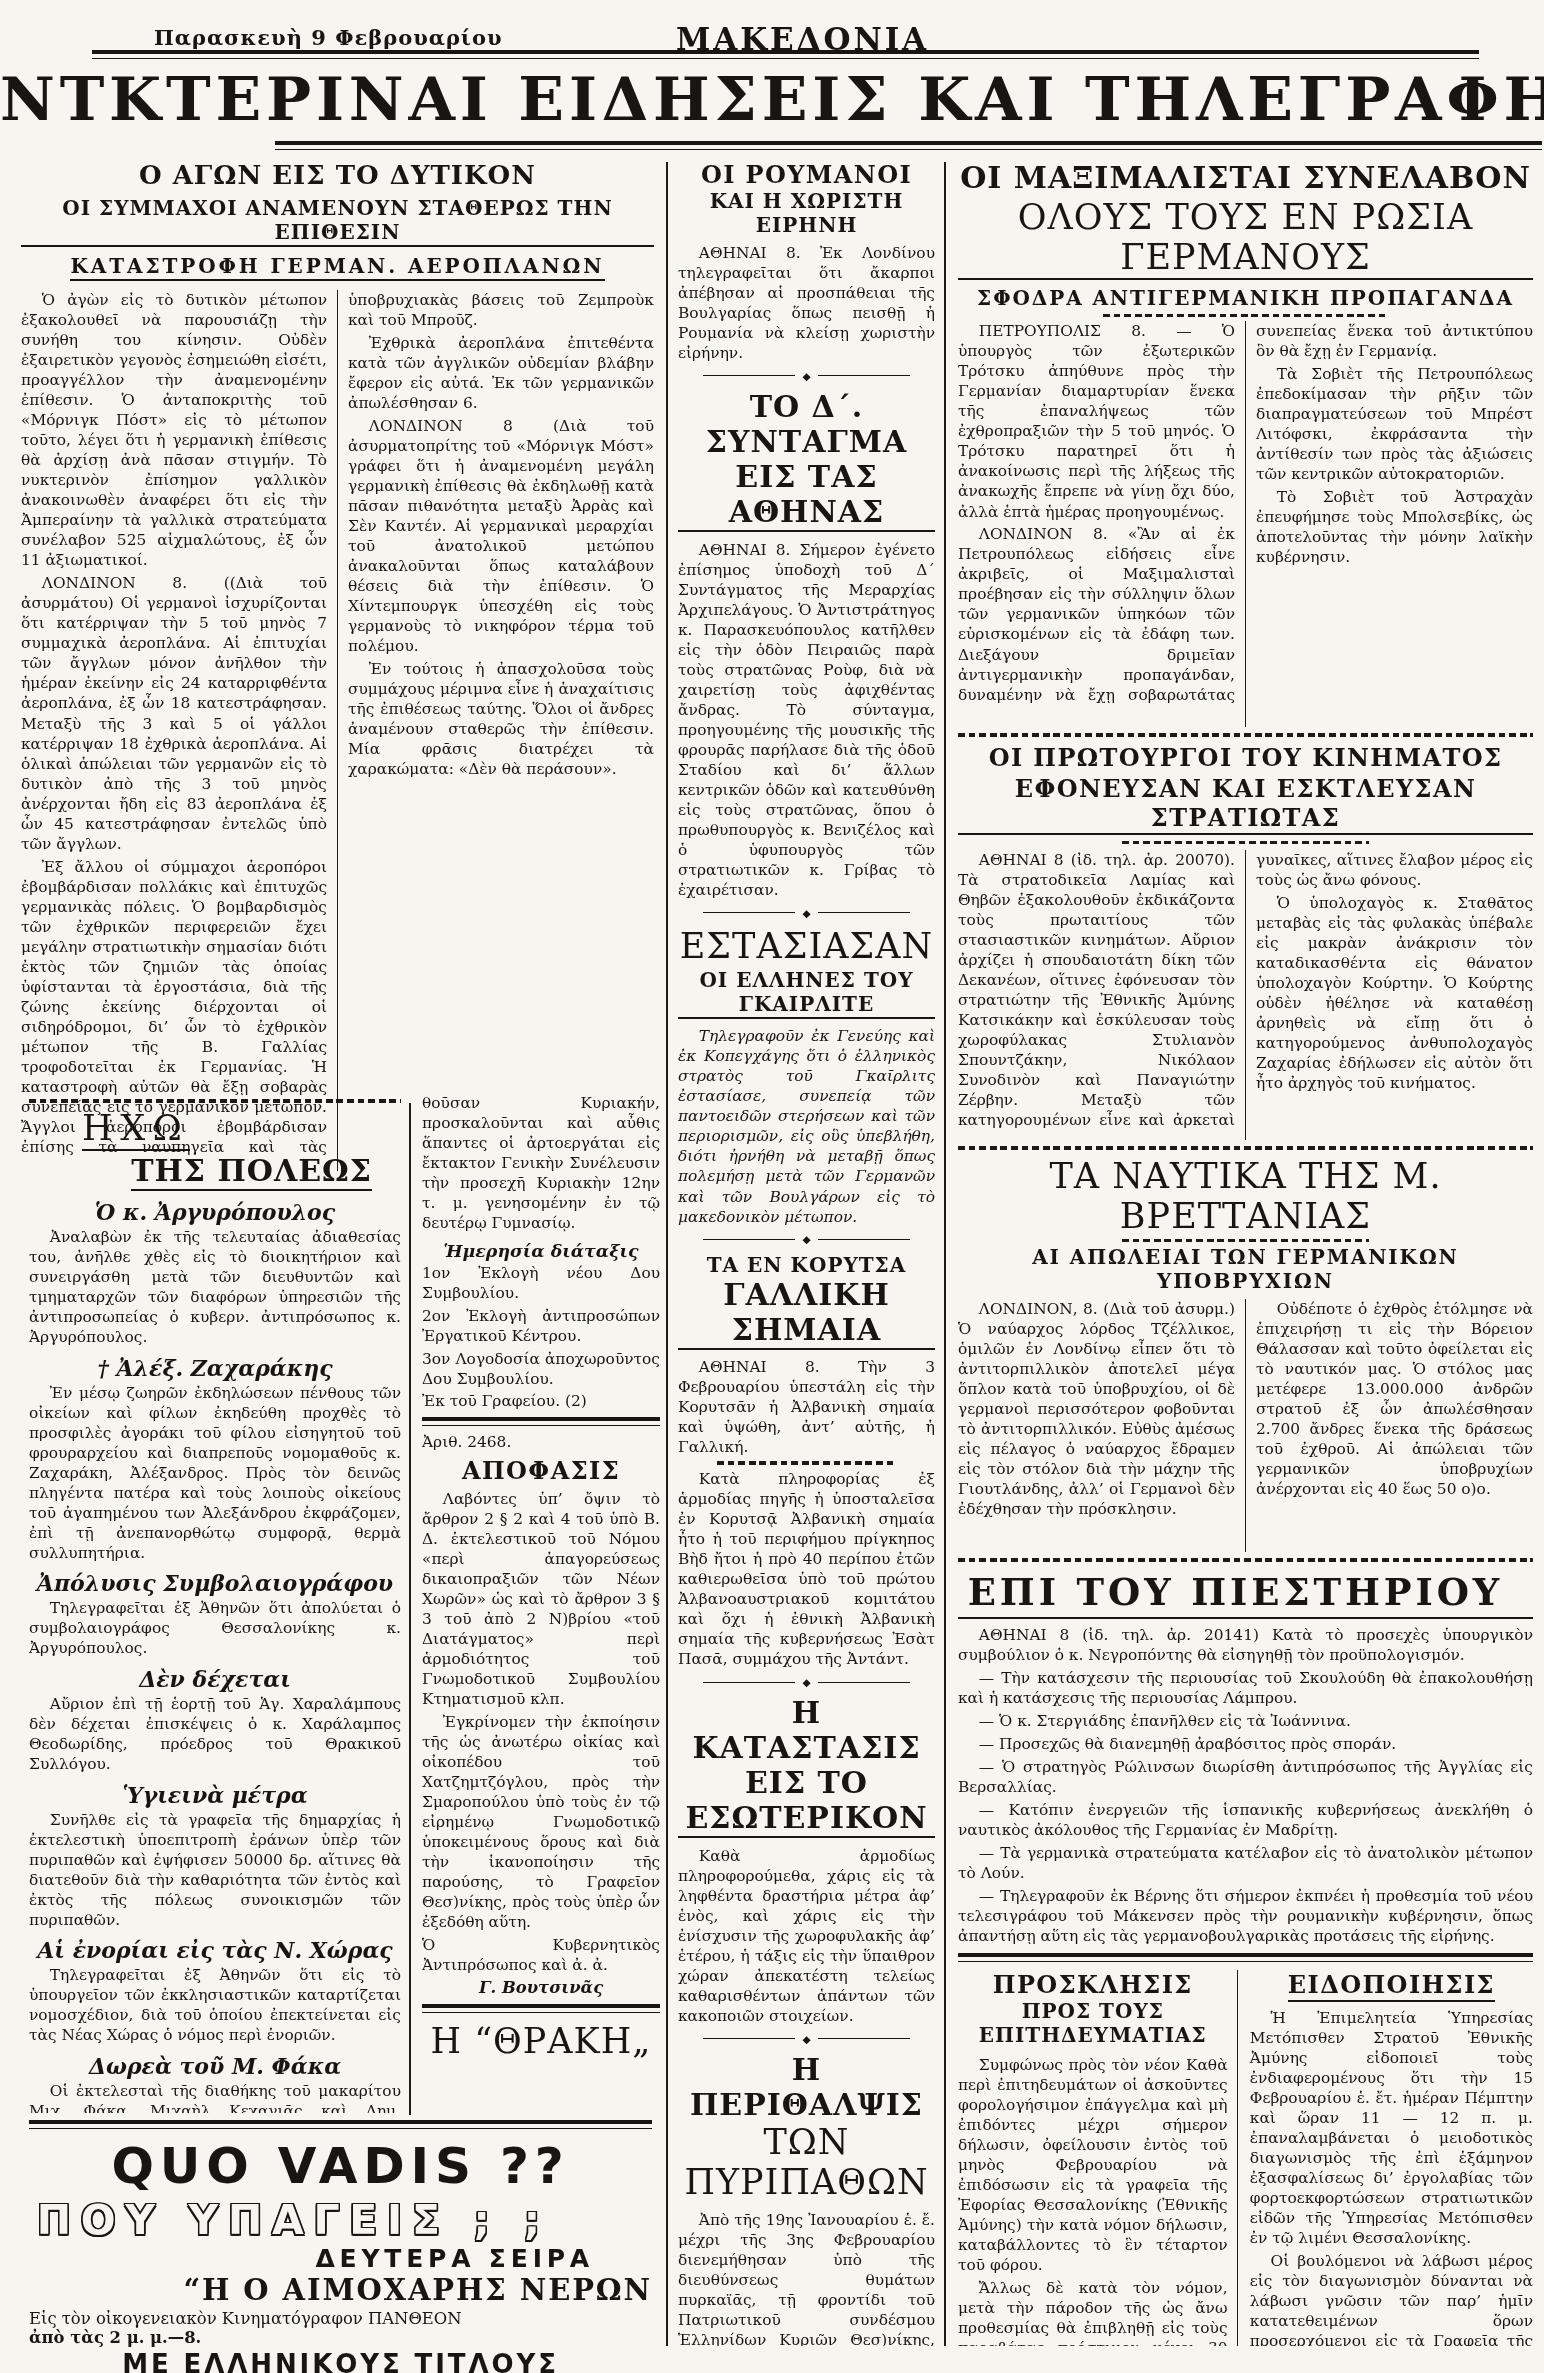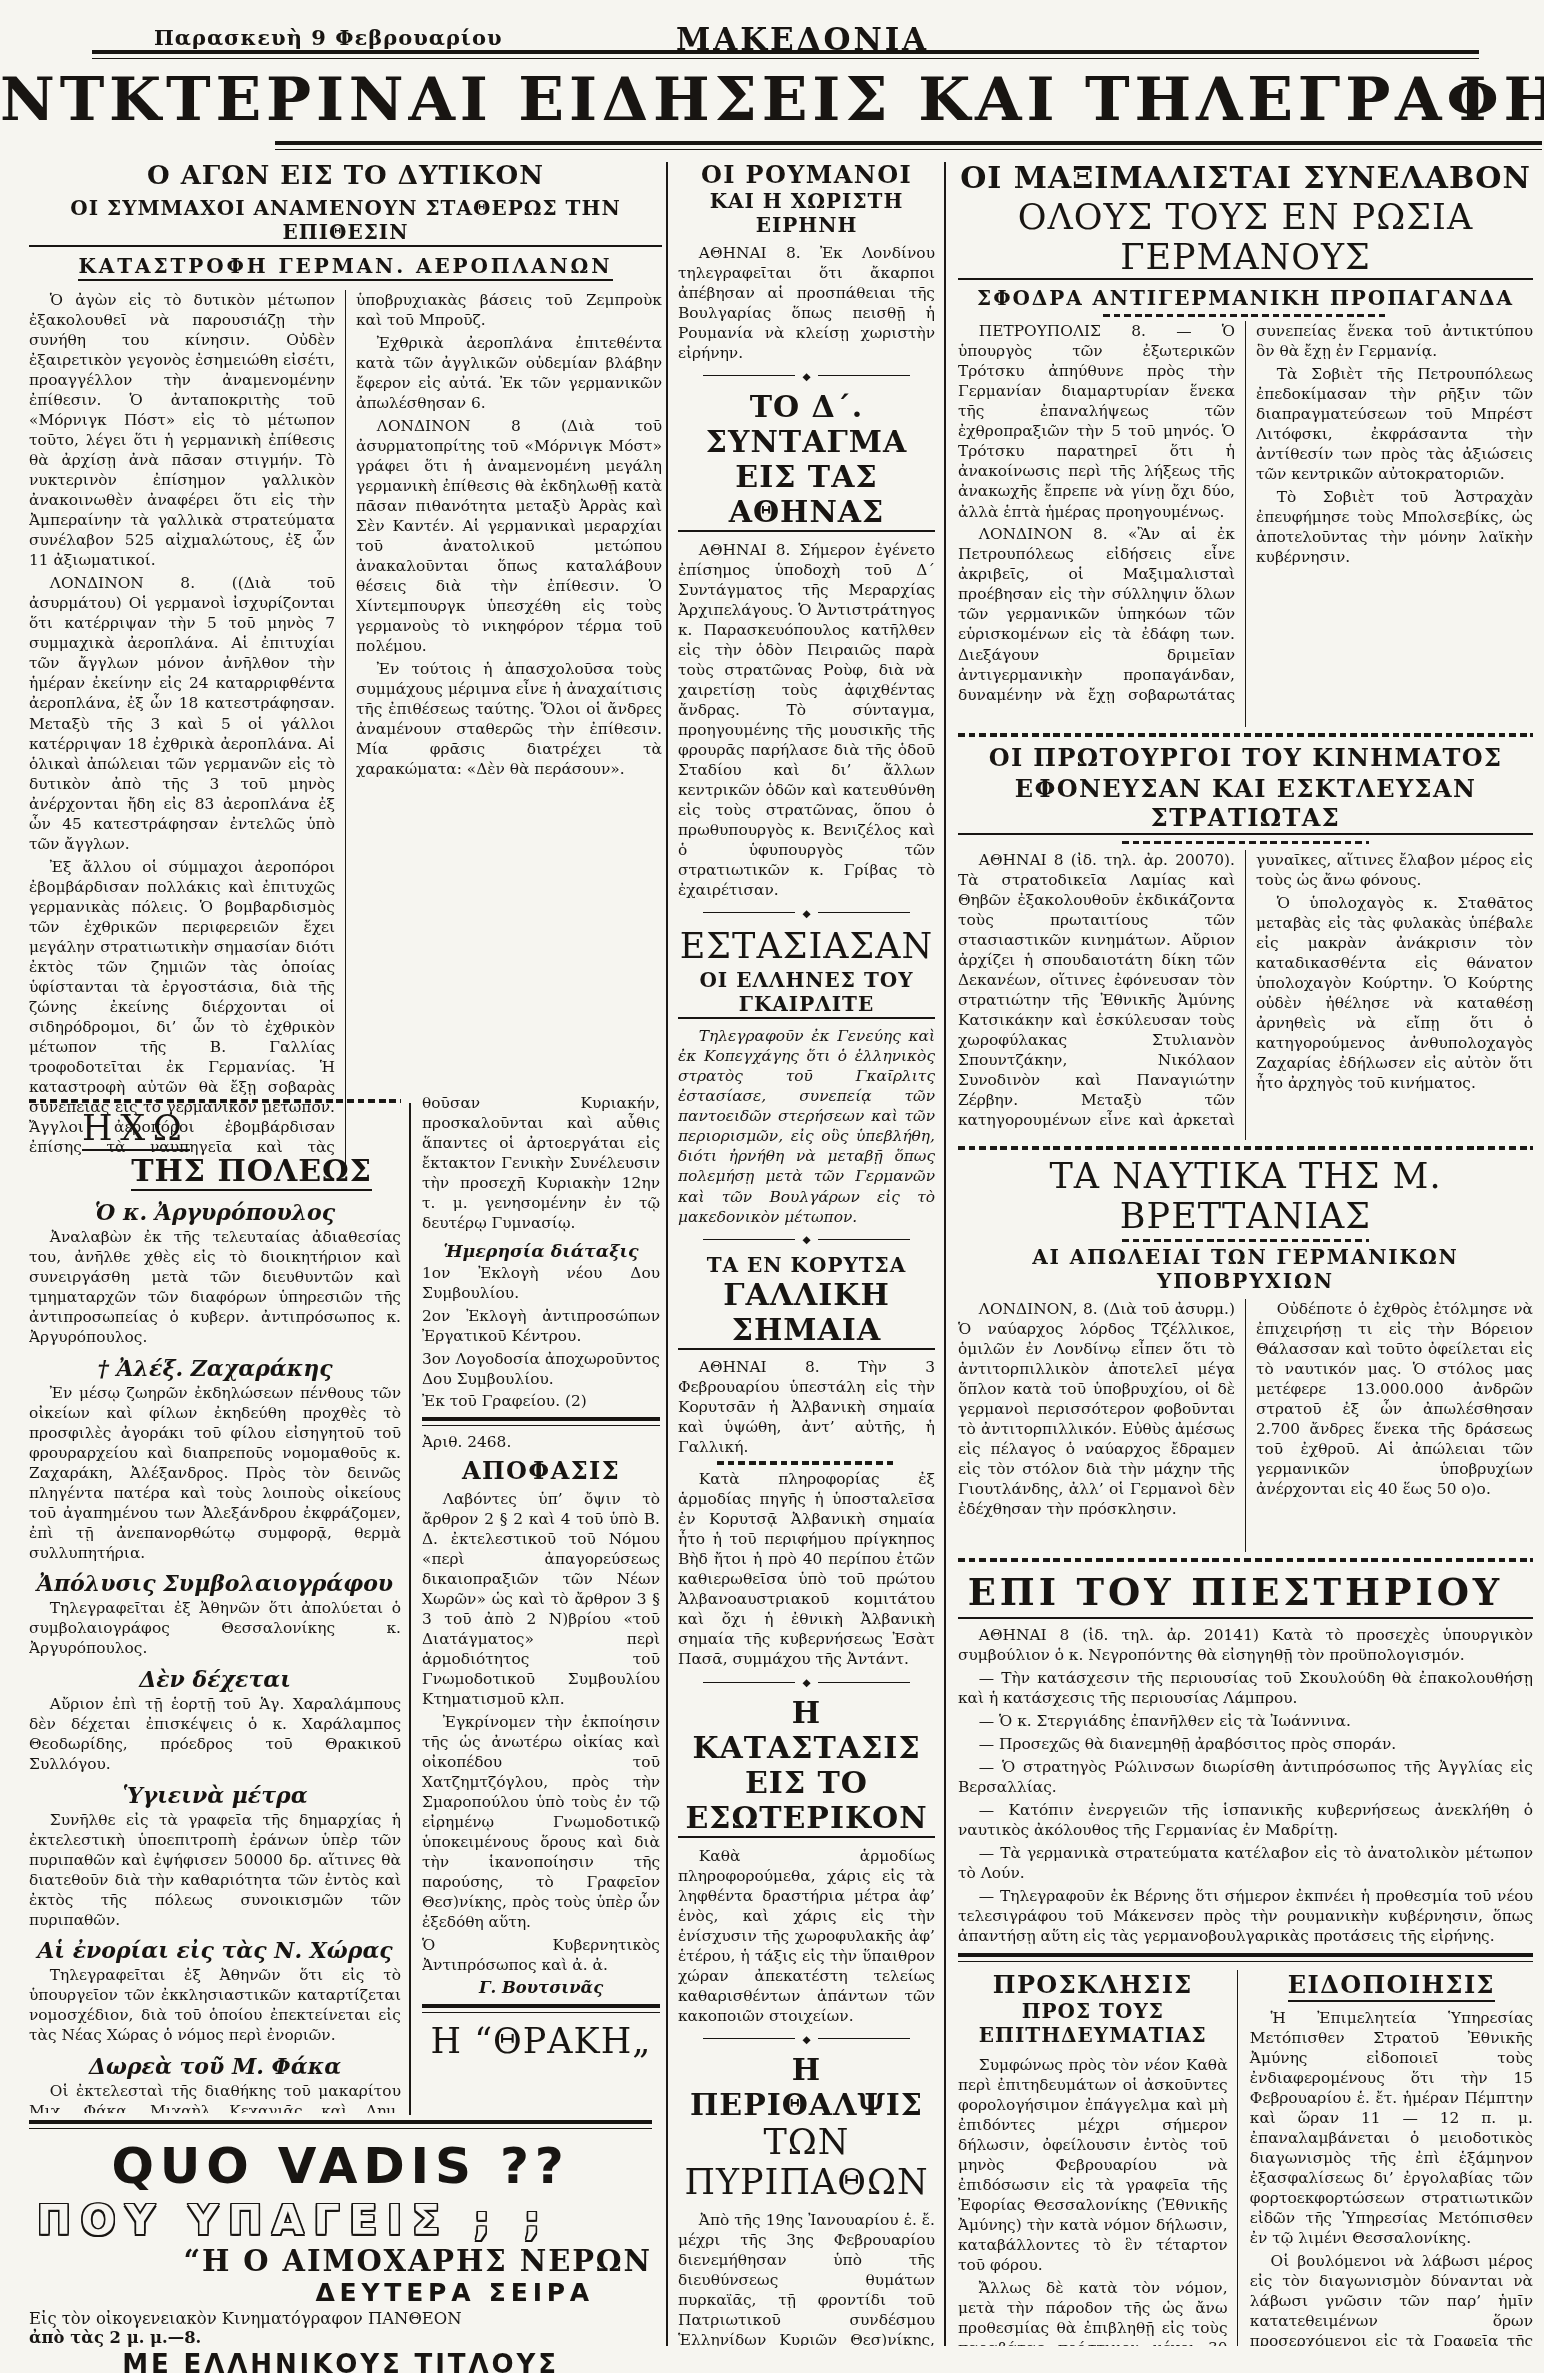--- a/index.html
+++ b/index.html
@@ -44,21 +44,21 @@
 
   <div class="abs c" style="left:0;top:64px;width:1545px;">
     <span class="banner">ΝΤΚΤΕΡΙΝΑΙ ΕΙΔΗΣΕΙΣ ΚΑΙ ΤΗΛΕΓΡΑΦΗΜΑΤΑ</span>
   </div>
   <div class="abs hrule" style="left:275px;top:141px;width:1267px;"></div>
 
   <div class="vrule" style="left:666px;top:162px;height:2184px;"></div>
   <div class="vrule" style="left:944px;top:162px;height:2184px;"></div>
   <div class="vrule" style="left:409px;top:1103px;height:1012px;"></div>
 
-  <div class="abs" style="left:29px;top:160px;width:633px;">
+  <div class="abs" style="left:21px;top:160px;width:633px;">
     <div class="c kicker">Ο ΑΓΩΝ ΕΙΣ ΤΟ ΔΥΤΙΚΟΝ</div>
     <div class="c" style="margin-top:5.8px;"><span class="h-md hl-u">ΟΙ ΣΥΜΜΑΧΟΙ ΑΝΑΜΕΝΟΥΝ ΣΤΑΘΕΡΩΣ ΤΗΝ ΕΠΙΘΕΣΙΝ</span></div>
     <div class="c" style="margin-top:6.8px;"><span class="h-md hl-u" style="letter-spacing:2.9px;">ΚΑΤΑΣΤΡΟΦΗ ΓΕΡΜΑΝ. ΑΕΡΟΠΛΑΝΩΝ</span></div>
     <div class="cols2" style="margin-top:9.7px;height:881px;">
       <p class="body">Ὁ ἀγὼν εἰς τὸ δυτικὸν μέτωπον ἐξακολουθεῖ νὰ παρουσιάζῃ τὴν συνήθη του κίνησιν. Οὐδὲν ἐξαιρετικὸν γεγονὸς ἐσημειώθη εἰσέτι, προαγγέλλον τὴν ἀναμενομένην ἐπίθεσιν. Ὁ ἀνταποκριτὴς τοῦ «Μόρνιγκ Πόστ» εἰς τὸ μέτωπον τοῦτο, λέγει ὅτι ἡ γερμανικὴ ἐπίθεσις θὰ ἀρχίσῃ ἀνὰ πᾶσαν στιγμήν. Τὸ νυκτερινὸν ἐπίσημον γαλλικὸν ἀνακοινωθὲν ἀναφέρει ὅτι εἰς τὴν Ἀμπεραίνην τὰ γαλλικὰ στρατεύματα συνέλαβον 525 αἰχμαλώτους, ἐξ ὧν 11 ἀξιωματικοί.</p>
       <p class="body">ΛΟΝΔΙΝΟΝ 8. ((Διὰ τοῦ ἀσυρμάτου) Οἱ γερμανοὶ ἰσχυρίζονται ὅτι κατέρριψαν τὴν 5 τοῦ μηνὸς 7 συμμαχικὰ ἀεροπλάνα. Αἱ ἐπιτυχίαι τῶν ἄγγλων μόνον ἀνῆλθον τὴν ἡμέραν ἐκείνην εἰς 24 καταρριφθέντα ἀεροπλάνα, ἐξ ὧν 18 κατεστράφησαν. Μεταξὺ τῆς 3 καὶ 5 οἱ γάλλοι κατέρριψαν 18 ἐχθρικὰ ἀεροπλάνα. Αἱ ὁλικαὶ ἀπώλειαι τῶν γερμανῶν εἰς τὸ δυτικὸν ἀπὸ τῆς 3 τοῦ μηνὸς ἀνέρχονται ἤδη εἰς 83 ἀεροπλάνα ἐξ ὧν 45 κατεστράφησαν ἐντελῶς ὑπὸ τῶν ἄγγλων.</p>
       <p class="body">Ἐξ ἄλλου οἱ σύμμαχοι ἀεροπόροι ἐβομβάρδισαν πολλάκις καὶ ἐπιτυχῶς γερμανικὰς πόλεις. Ὁ βομβαρδισμὸς τῶν ἐχθρικῶν περιφερειῶν ἔχει μεγάλην στρατιωτικὴν σημασίαν διότι ἐκτὸς τῶν ζημιῶν τὰς ὁποίας ὑφίστανται τὰ ἐργοστάσια, διὰ τῆς ζώνης ἐκείνης διέρχονται οἱ σιδηρόδρομοι, δι’ ὧν τὸ ἐχθρικὸν μέτωπον τῆς Β. Γαλλίας τροφοδοτεῖται ἐκ Γερμανίας. Ἡ καταστροφὴ αὐτῶν θὰ ἔξῃ σοβαρὰς συνεπείας εἰς τὸ γερμανικὸν μέτωπον. Ἄγγλοι ἀεροπόροι ἐβομβάρδισαν ἐπίσης τὰ ναυπηγεῖα καὶ τὰς ὑποβρυχιακὰς βάσεις τοῦ Ζεμπροὺκ καὶ τοῦ Μπροῦζ.</p>
       <p class="body">Ἐχθρικὰ ἀεροπλάνα ἐπιτεθέντα κατὰ τῶν ἀγγλικῶν οὐδεμίαν βλάβην ἔφερον εἰς αὐτά. Ἐκ τῶν γερμανικῶν ἀπωλέσθησαν 6.</p>
       <p class="body">ΛΟΝΔΙΝΟΝ 8 (Διὰ τοῦ ἀσυρματοπρίτης τοῦ «Μόρνιγκ Μόστ» γράφει ὅτι ἡ ἀναμενομένη μεγάλη γερμανικὴ ἐπίθεσις θὰ ἐκδηλωθῇ κατὰ πᾶσαν πιθανότητα μεταξὺ Ἀρρὰς καὶ Σὲν Καντέν. Αἱ γερμανικαὶ μεραρχίαι τοῦ ἀνατολικοῦ μετώπου ἀνακαλοῦνται ὅπως καταλάβουν θέσεις διὰ τὴν ἐπίθεσιν. Ὁ Χίντεμπουργκ ὑπεσχέθη εἰς τοὺς γερμανοὺς τὸ νικηφόρον τέρμα τοῦ πολέμου.</p>
       <p class="body">Ἐν τούτοις ἡ ἀπασχολοῦσα τοὺς συμμάχους μέριμνα εἶνε ἡ ἀναχαίτισις τῆς ἐπιθέσεως ταύτης. Ὅλοι οἱ ἄνδρες ἀναμένουν σταθερῶς τὴν ἐπίθεσιν. Μία φρᾶσις διατρέχει τὰ χαρακώματα: «Δὲν θὰ περάσουν».</p>
@@ -103,22 +103,22 @@
     <div class="c sig">Γ. Βουτσινᾶς</div>
     <div class="hrule" style="margin:7.7px 0;"></div>
     <div class="c h-xxl">Η “ΘΡΑΚΗ„</div>
 
   </div>
 
   <div class="abs" style="left:29px;top:2120px;width:623px;">
     <div class="hrule"></div>
     <div class="c" style="margin-top:7.7px;font-size:50px;font-weight:bold;letter-spacing:5.8px;font-family:'DejaVu Sans',sans-serif;">QUO VADIS ??</div>
     <div class="outline" style="font-size:41px;letter-spacing:9.7px;margin:1.9px 0 0 7.7px;font-family:'DejaVu Sans',sans-serif;">ΠΟΥ ΥΠΑΓΕΙΣ ; ;</div>
+    <div class="r b" style="font-size:25px;letter-spacing:4.8px;padding-right:58px;font-family:'DejaVu Sans',sans-serif;">ΔΕΥΤΕΡΑ ΣΕΙΡΑ</div>
     <div class="r b" style="font-size:29px;letter-spacing:1.9px;">“Η Ο ΑΙΜΟΧΑΡΗΣ ΝΕΡΩΝ</div>
-    <div class="r b" style="font-size:25px;letter-spacing:4.8px;padding-right:58px;font-family:'DejaVu Sans',sans-serif;">ΔΕΥΤΕΡΑ ΣΕΙΡΑ</div>
     <div style="font-size:16.4px;margin-top:1.9px;">Εἰς τὸν οἰκογενειακὸν Κινηματόγραφον ΠΑΝΘΕΟΝ</div>
     <div class="b" style="font-size:16.4px;">ἀπὸ τὰς 2 μ. μ.—8.</div>
     <div class="c b" style="font-size:26px;letter-spacing:2.9px;margin-top:1.9px;font-family:'DejaVu Sans',sans-serif;">ΜΕ ΕΛΛΗΝΙΚΟΥΣ ΤΙΤΛΟΥΣ</div>
   </div>
 
   <div class="abs" style="left:678px;top:160px;width:257px;height:2186px;overflow:hidden;">
     <div class="c h-lg">ΟΙ ΡΟΥΜΑΝΟΙ</div>
     <div class="c h-md">ΚΑΙ Η ΧΩΡΙΣΤΗ ΕΙΡΗΝΗ</div>
     <p class="body" style="margin-top:5.8px;">ΑΘΗΝΑΙ 8. Ἐκ Λονδίνου τηλεγραφεῖται ὅτι ἄκαρποι ἀπέβησαν αἱ προσπάθειαι τῆς Βουλγαρίας ὅπως πεισθῇ ἡ Ρουμανία νὰ κλείσῃ χωριστὴν εἰρήνην.</p>
     <div class="orn">

